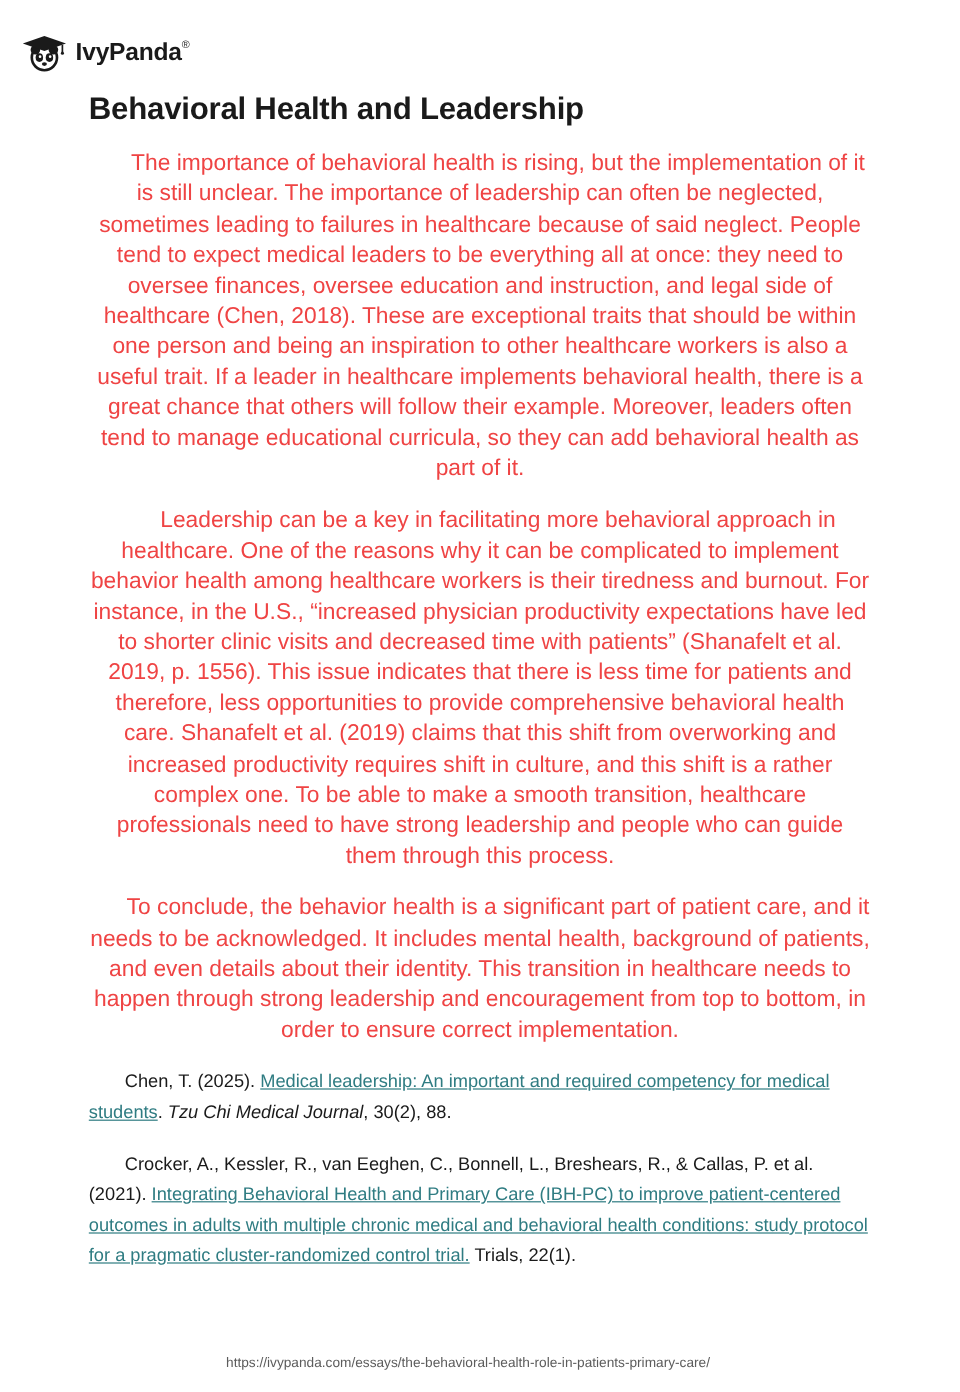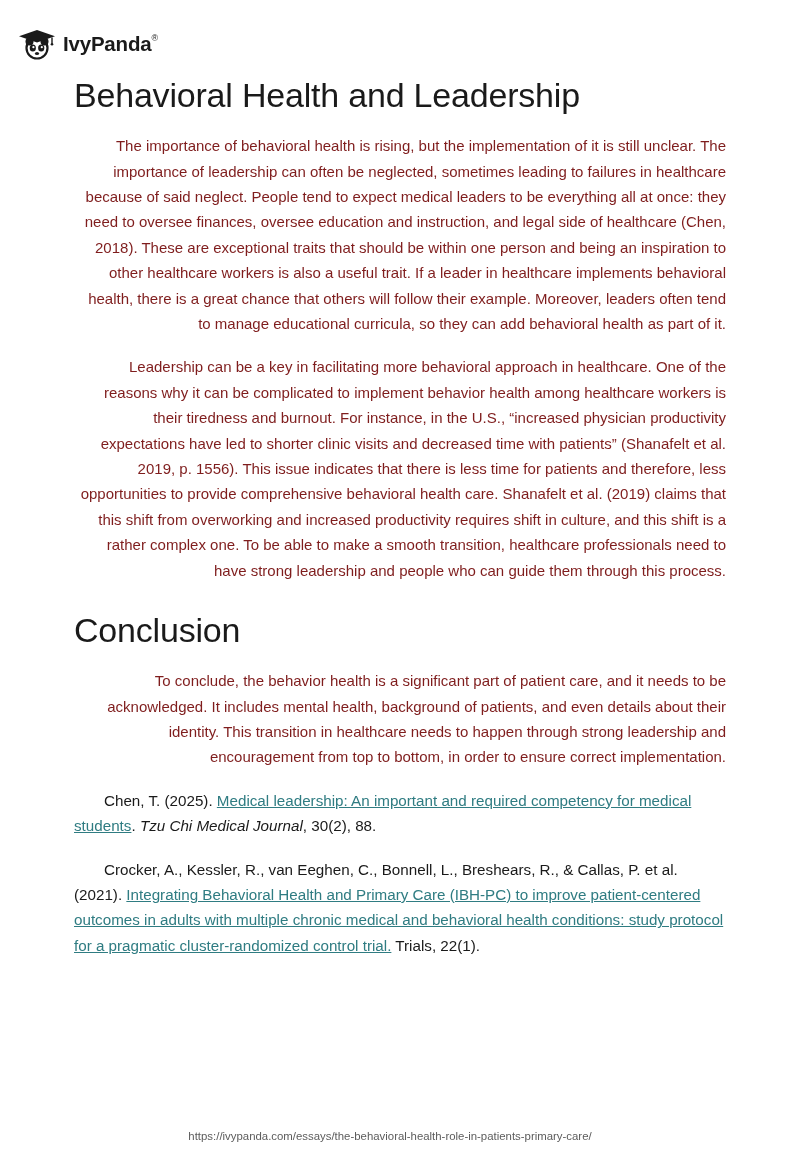--- a/index.html
+++ b/index.html
@@ -63,37 +63,37 @@
   }
 
   
   .doc {
     position: absolute;
     top: 62px;
     left: 74px;
     width: 652px;
   }
   h1.section-title {
-    font-size: 34px;
-    font-weight: normal;
+    font-size: 26px;
+    font-weight: bold;
     margin: 14px 0 18px 0;
     color: #1a1a1a;
     line-height: 1.15;
     letter-spacing: -0.2px;
   }
   h1.section-title.tight {
     margin-top: 28px;
   }
   p.para {
-    font-size: 15px;
+    font-size: 19px;
     line-height: 25.4px;
     margin: 0 0 18px 0;
     text-indent: 30px;
-    color: #7f1d1d;
-    text-align: right;
+    color: #ef4444;
+    text-align: center;
   }
   p.ref {
     font-size: 15.2px;
     line-height: 25.4px;
     margin: 0 0 18px 0;
     text-indent: 30px;
     color: #1a1a1a;
   }
   a.reflink {
     color: #2f7c82;
@@ -144,21 +144,20 @@
     </span>
   </div>
 </div>
 
 <div class="doc">
 
   <h1 class="section-title">Behavioral Health and Leadership</h1>
   <p class="para">The importance of behavioral health is rising, but the implementation of it is still unclear. The importance of leadership can often be neglected, sometimes leading to failures in healthcare because of said neglect. People tend to expect medical leaders to be everything all at once: they need to oversee finances, oversee education and instruction, and legal side of healthcare (Chen, 2018). These are exceptional traits that should be within one person and being an inspiration to other healthcare workers is also a useful trait. If a leader in healthcare implements behavioral health, there is a great chance that others will follow their example. Moreover, leaders often tend to manage educational curricula, so they can add behavioral health as part of it.</p>
   <p class="para">Leadership can be a key in facilitating more behavioral approach in healthcare. One of the reasons why it can be complicated to implement behavior health among healthcare workers is their tiredness and burnout. For instance, in the U.S., “increased physician productivity expectations have led to shorter clinic visits and decreased time with patients” (Shanafelt et al. 2019, p. 1556). This issue indicates that there is less time for patients and therefore, less opportunities to provide comprehensive behavioral health care. Shanafelt et al. (2019) claims that this shift from overworking and increased productivity requires shift in culture, and this shift is a rather complex one. To be able to make a smooth transition, healthcare professionals need to have strong leadership and people who can guide them through this process.</p>
 
-  <h1 class="section-title tight">Conclusion</h1>
   <p class="para">To conclude, the behavior health is a significant part of patient care, and it needs to be acknowledged. It includes mental health, background of patients, and even details about their identity. This transition in healthcare needs to happen through strong leadership and encouragement from top to bottom, in order to ensure correct implementation.</p>
 
 
   <p class="ref"><span>Chen, T. (2025). </span><a class="reflink" href="#">Medical leadership: An important and required competency for medical students</a><span>. </span><span class="ital">Tzu Chi Medical Journal</span><span>, 30(2), 88.</span></p>
 
   <p class="ref"><span>Crocker, A., Kessler, R., van Eeghen, C., Bonnell, L., Breshears, R., &amp; Callas, P. et al. (2021). </span><a class="reflink" href="#">Integrating Behavioral Health and Primary Care (IBH-PC) to improve patient-centered outcomes in adults with multiple chronic medical and behavioral health conditions: study protocol for a pragmatic cluster-randomized control trial.</a><span> </span><span class="ital"></span><span>Trials, 22(1).</span></p>
 
 </div>
 
 <div class="page-footer">

